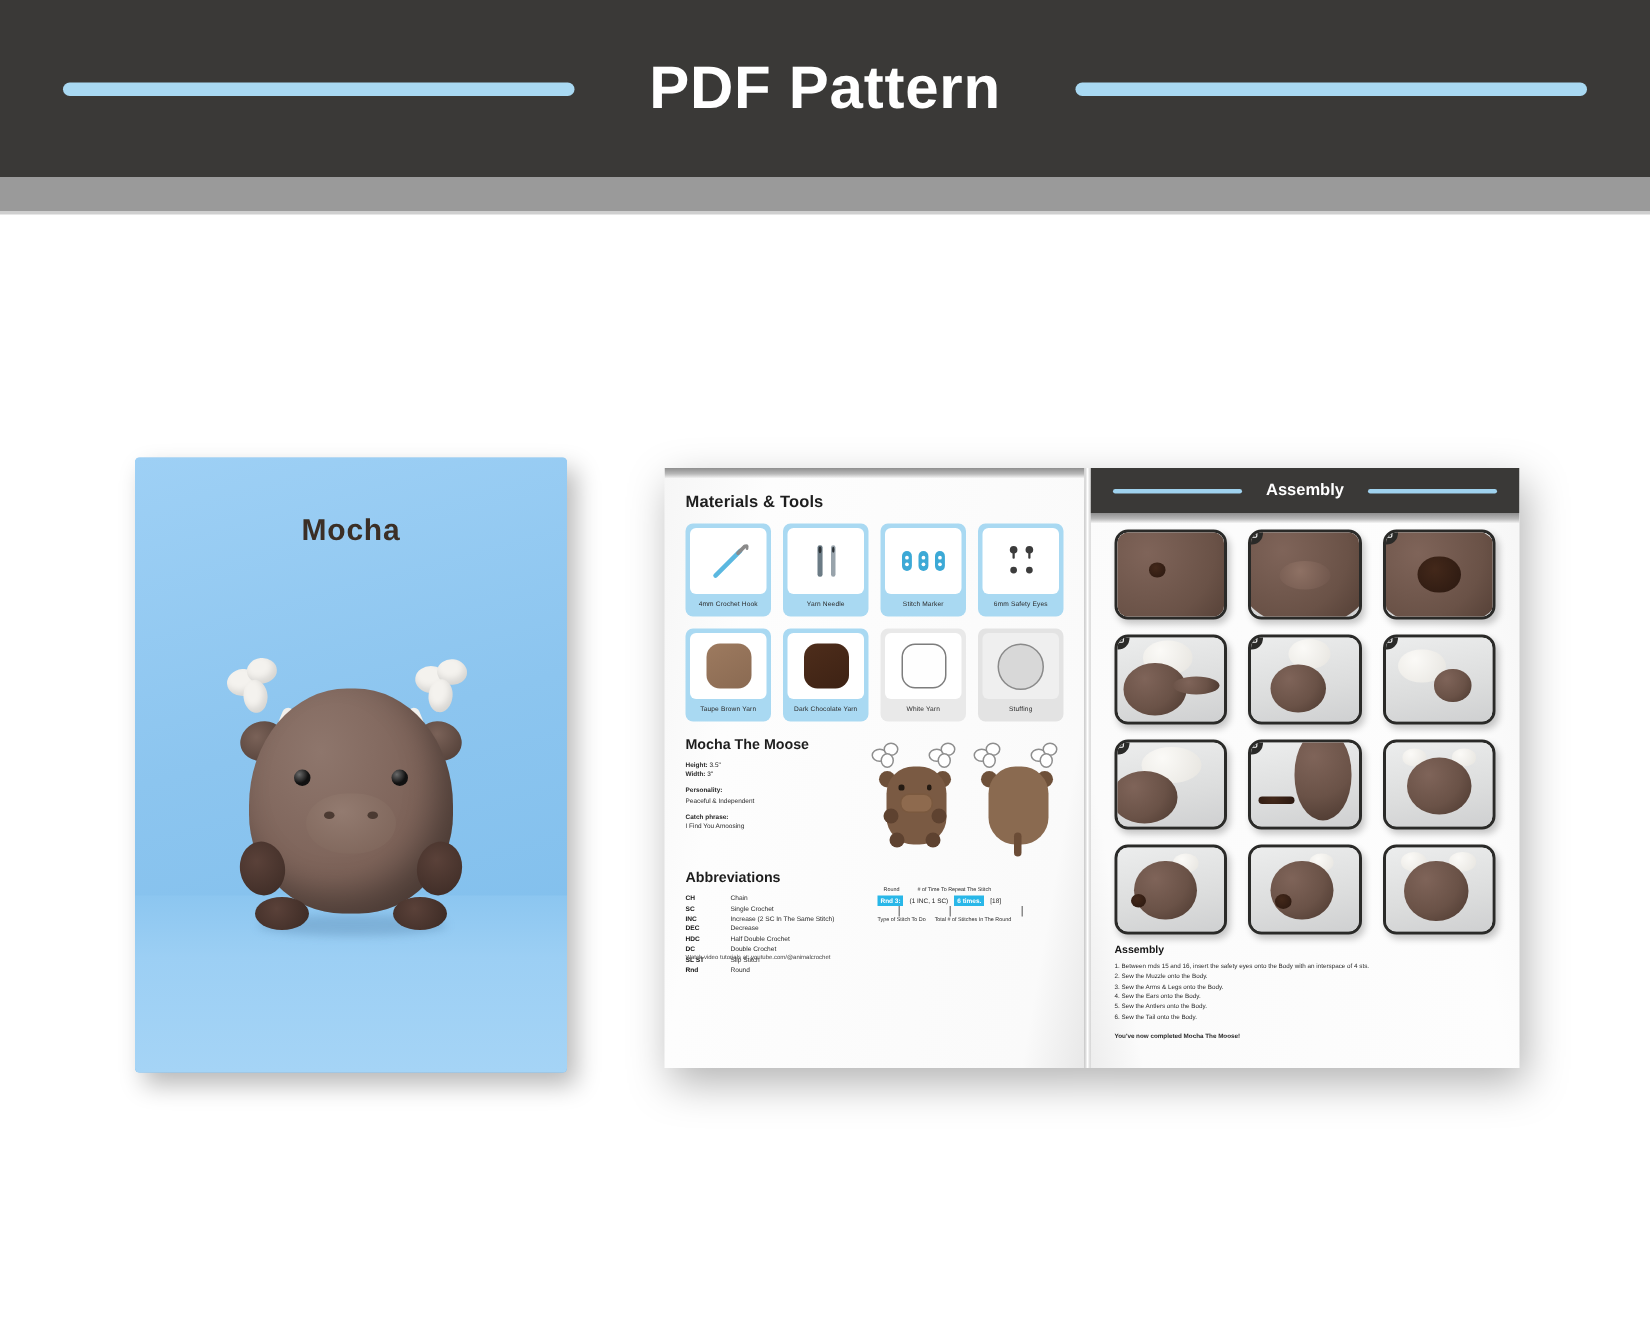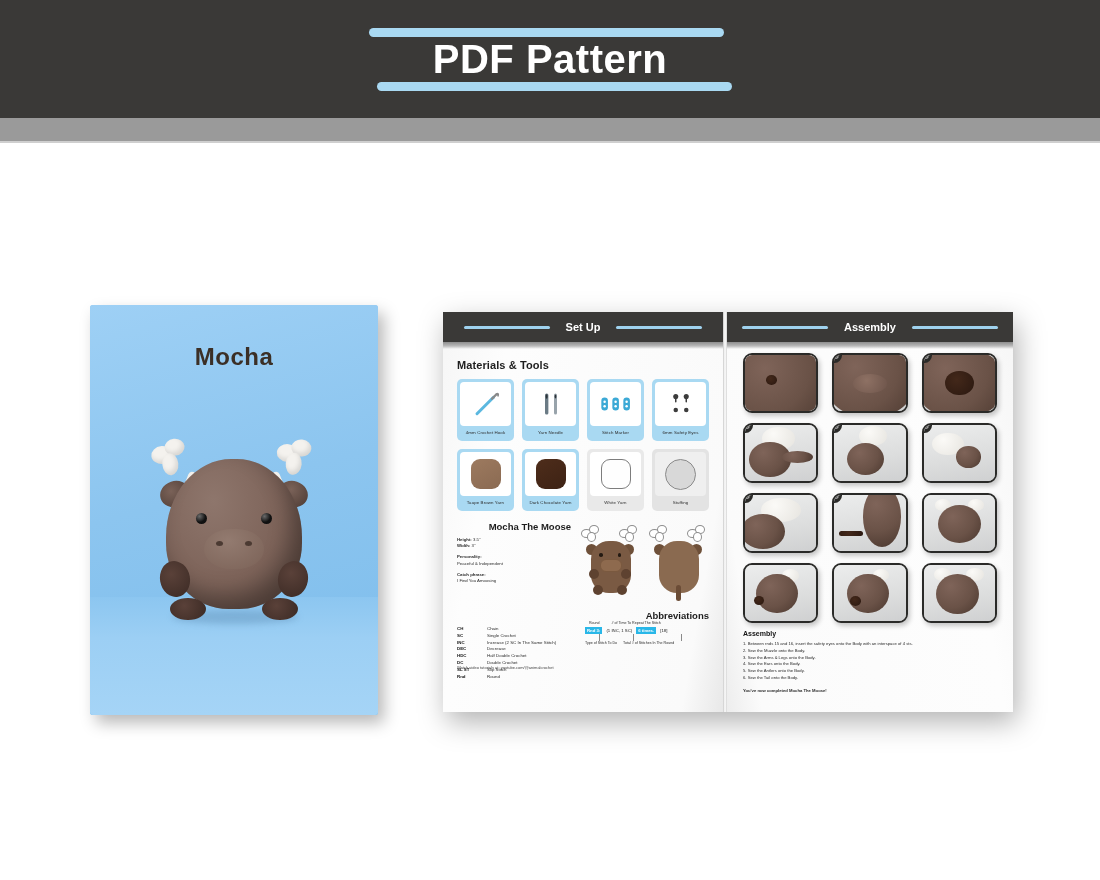--- a/index.html
+++ b/index.html
@@ -8,21 +8,21 @@
     font-family: "Liberation Sans", sans-serif;
     background:#ffffff;
     position:relative;
     overflow:hidden;
   }
 
   
   .banner {
     position:absolute; left:0; top:0; width:1100px; height:118px;
     background:#3a3937;
-    display:flex; align-items:center; justify-content:center; gap:0;flex-direction:column;
+    display:flex; align-items:center; justify-content:center; gap:0;
   }
   .banner-rule {
     height:9px; border-radius:5px; background:#a9d9f2; width:355px;
   }
   .banner-rule.left  { margin-right:50px; margin-left:42px;}
   .banner-rule.right { margin-left:50px;  margin-right:42px;}
   .banner-title {
     color:#ffffff; font-size:40px; font-weight:bold; letter-spacing:.5px;
     white-space:nowrap;
   }
@@ -47,21 +47,21 @@
     background:linear-gradient(165deg,#9ed0f5 0%,#8cc5ef 45%,#7dbdec 100%);
   }
   .cover-floor{
     position:absolute; left:0; right:0; bottom:0; height:118px;
     background:linear-gradient(180deg,#8cc6f0 0%,#9ccff4 35%,#a5d4f6 100%);
   }
   .cover-title, .cover-subtitle{
     position:absolute; left:0; right:0; text-align:center;
     color:#3b2f26; font-weight:bold;
   }
-  .cover-title{ top:38px; font-size:24px; letter-spacing:.5px;}
+  .cover-title{ top:38px; font-size:20px; letter-spacing:.5px;}
   .cover-subtitle{ bottom:38px; font-size:30px; letter-spacing:.5px;}
 
   
   .plush{ position:absolute; left:50%; top:132px; transform:translateX(-50%);
           width:180px; height:185px; }
   .p-body{
     position:absolute; left:22px; top:22px; width:136px; height:150px;
     background:radial-gradient(ellipse at 35% 28%, #8e766c 0%, #7d6359 55%, #5f4a42 100%);
     border-radius:48% 48% 46% 46%/ 52% 52% 44% 44%;
     box-shadow: inset -10px -14px 22px rgba(0,0,0,.3);
@@ -151,21 +151,21 @@
   .sw{ width:30px; height:30px; border-radius:9px;}
   .sw.taupe{ background:linear-gradient(150deg,#9d7a5f,#8a6a52);}
   .sw.choc { background:linear-gradient(150deg,#4e2d1b,#3d2214);}
   .sw.white{ background:#fefefe; border:1px solid #7d7d7d;}
   .sw.stuff{ width:31px;height:31px;border-radius:50%;
              background:#d8d8d8;border:1px solid #8a8a8a;}
 
   
   .info-row{ display:flex; gap:8px; margin-top:10px;}
   .info-left{ width:122px;}
-  .h3{ font-size:9.5px; font-weight:bold; color:#1d1d1d; margin-bottom:5px;text-align:right;}
+  .h3{ font-size:9.5px; font-weight:bold; color:#1d1d1d; margin-bottom:5px;}
   .kv{ font-size:4.3px; line-height:1.45; color:#2a2a2a;}
   .kv b{ font-weight:bold;}
   .kv .blk{ margin-top:5px;}
 
   
   .mini-wrap{ flex:1; display:flex; gap:6px; align-items:flex-start;
               justify-content:center; padding-top:2px;}
   .mini{ position:relative; width:62px; height:78px;}
   .m-body{ position:absolute; left:12px; top:18px; width:40px; height:52px;
            background:#7a5a43; border-radius:18px;}
@@ -277,25 +277,20 @@
     <div class="p-leg l"></div>
     <div class="p-leg r"></div>
   </div>
 
   <div class="cover-title">Mocha</div>
 </div>
 
 <div class="book">
 
   <div class="page left">
-    <div class="pg-head">
-      <div class="rule l"></div>
-      <div class="t">Set Up</div>
-      <div class="rule r"></div>
-    </div>
     <div class="pg-head-shadow"></div>
 
     <div class="pg-body">
       <div class="h2">Materials &amp; Tools</div>
 
       <div class="mat-grid">
         <div class="mat">
           <div class="tile">
             <svg viewBox="0 0 40 40" width="30" height="30">
               <line x1="8" y1="33" x2="30" y2="11" stroke="#5bb8e0" stroke-width="4" stroke-linecap="round"></line>

